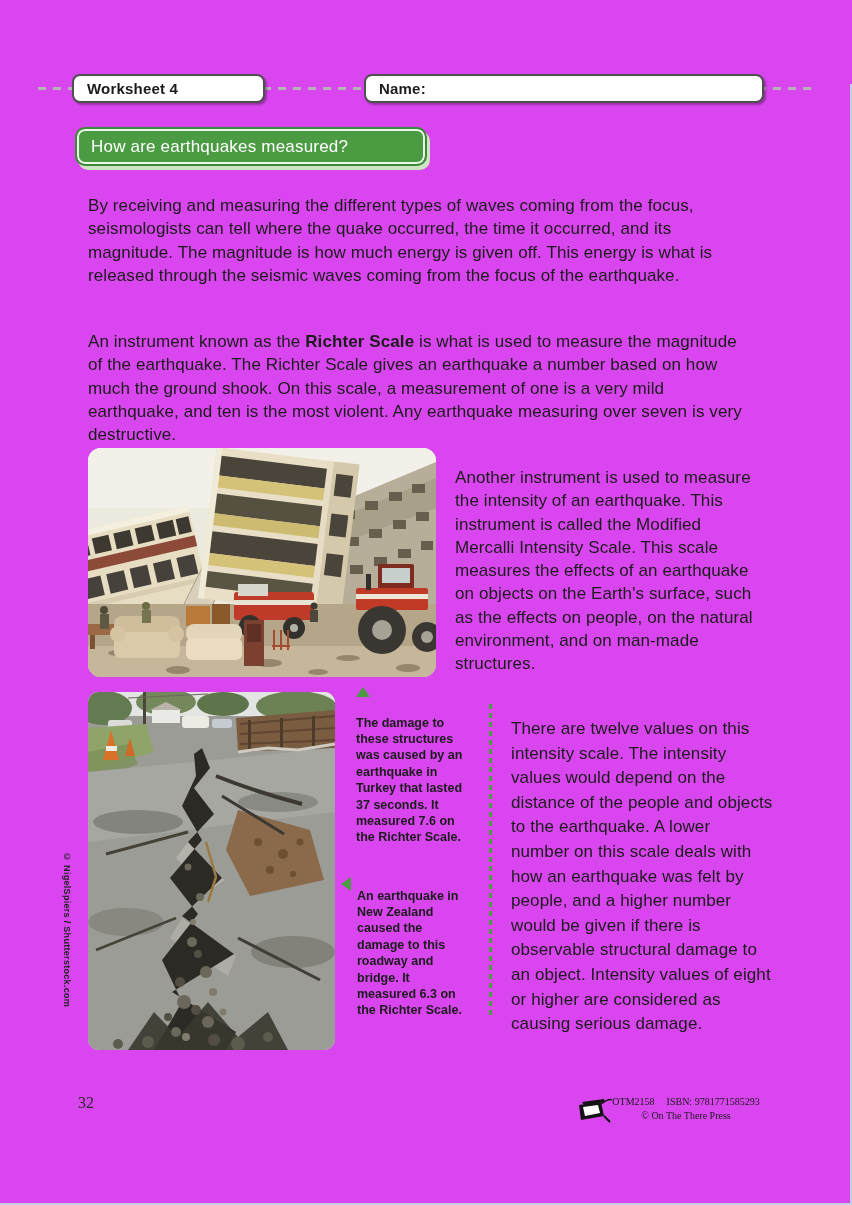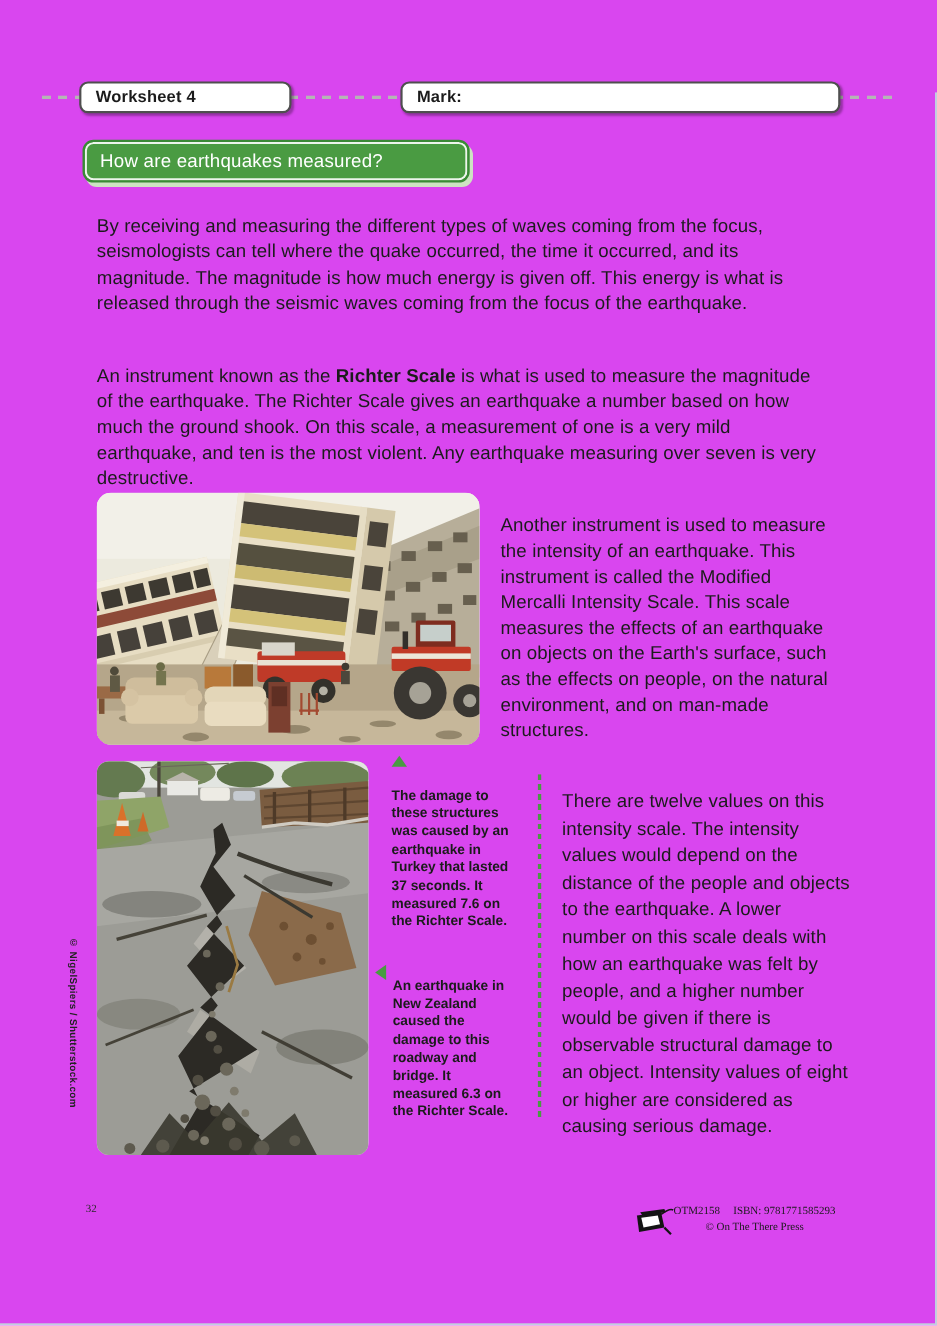--- a/index.html
+++ b/index.html
@@ -66,41 +66,41 @@
     position:absolute; left:341px; top:877px; width:0; height:0;
     border-top:7px solid transparent; border-bottom:7px solid transparent;
     border-right:10px solid var(--green,#4a9b42);
   }
   .green-divider {
     position:absolute; left:489px; top:704px; width:3px; height:312px;
     background:repeating-linear-gradient(to bottom, var(--green,#4a9b42) 0 5px, transparent 5px 9px);
   }
 
   
-  .page-number { position:absolute; left:78px; top:1094px; font-family:"Liberation Serif","DejaVu Serif",serif; font-size:10px; color:#2a2a2a; }
+  .page-number { position:absolute; left:78px; top:1094px; font-family:"Liberation Serif","DejaVu Serif",serif; font-size:16px; color:#2a2a2a; }
   .pub-logo { position:absolute; left:576px; top:1096px; width:38px; height:27px; }
   .footer-meta {
     position:absolute; left:606px; top:1095px; width:160px; text-align:center;
     font-family:"Liberation Serif","DejaVu Serif",serif; font-size:10px; line-height:13.5px; color:#1a1a1a;
   }
   .footer-meta .gap { display:inline-block; width:12px; }
 </style>
 </head>
 <body>
 
 <div class="page">
 
   <div class="dash-line"></div>
 
   <div class="hdr-box hdr-worksheet">
     <span>Worksheet 4</span>
   </div>
 
   <div class="hdr-box hdr-name">
-    <span>Mark:</span>
+    <span>Name:</span>
   </div>
 
   <div class="title-banner">
     <span>How are earthquakes measured?</span>
   </div>
 
   <p class="body-text p2"><span>An instrument known as the </span><b>Richter Scale</b><span> is what is used to measure the magnitude of the earthquake. The Richter Scale gives an earthquake a number based on how much the ground shook. On this scale, a measurement of one is a very mild earthquake, and ten is the most violent. Any earthquake measuring over seven is very destructive.</span></p>
 
   <p class="body-text p1">By receiving and measuring the different types of waves coming from the focus, seismologists can tell where the quake occurred, the time it occurred, and its magnitude. The magnitude is how much energy is given off. This energy is what is released through the seismic waves coming from the focus of the earthquake.</p>
 

